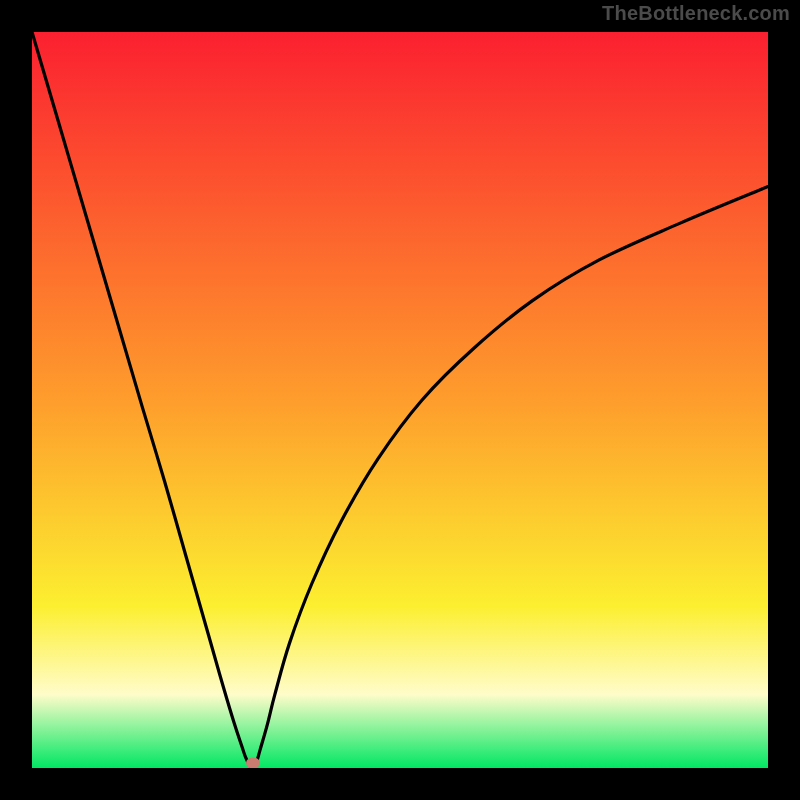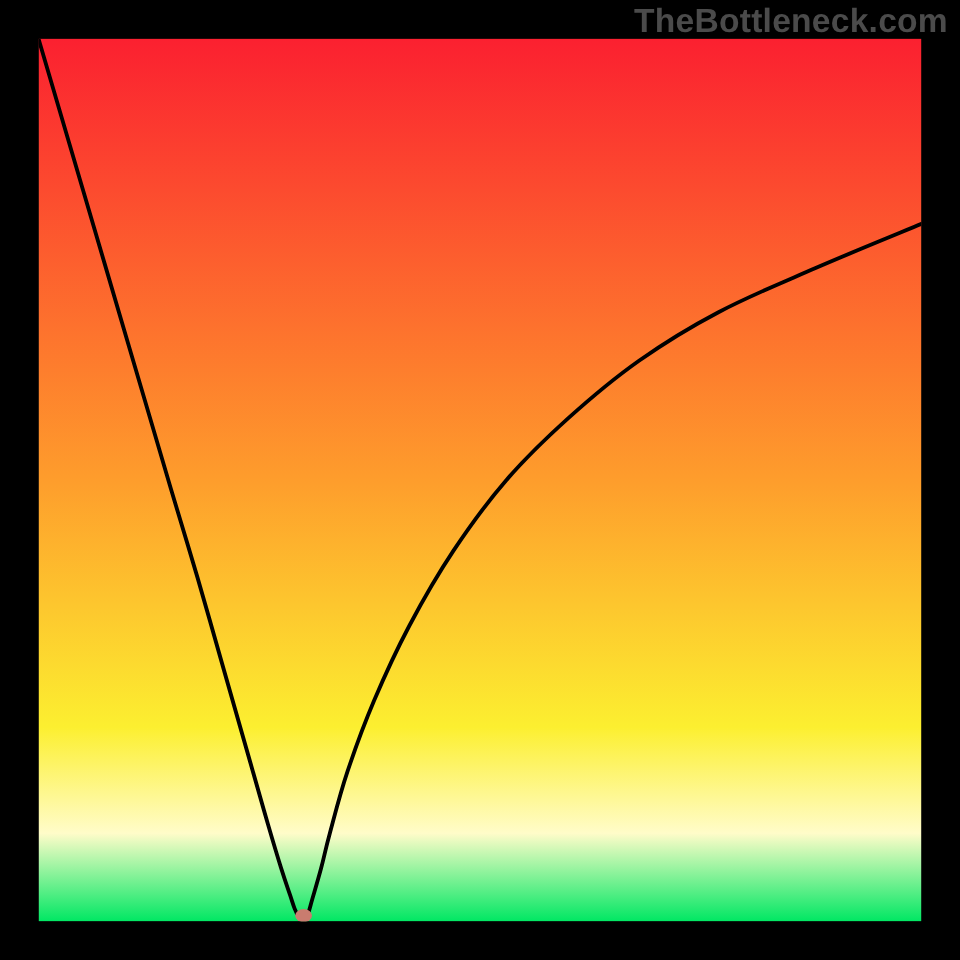--- a/index.html
+++ b/index.html
@@ -15,21 +15,21 @@
     position: relative;
     width: 800px;
     height: 800px;
     background: #000000;
   }
   .watermark {
     position: absolute;
     top: 2px;
     right: 10px;
     color: #4b4b4b;
-    font-size: 28px;
+    font-size: 20px;
     font-weight: 600;
     font-family: Arial, sans-serif;
     letter-spacing: 0.2px;
     z-index: 5;
   }
   .plot-area {
     position: absolute;
     left: 32px;
     top: 32px;
     width: 736px;

